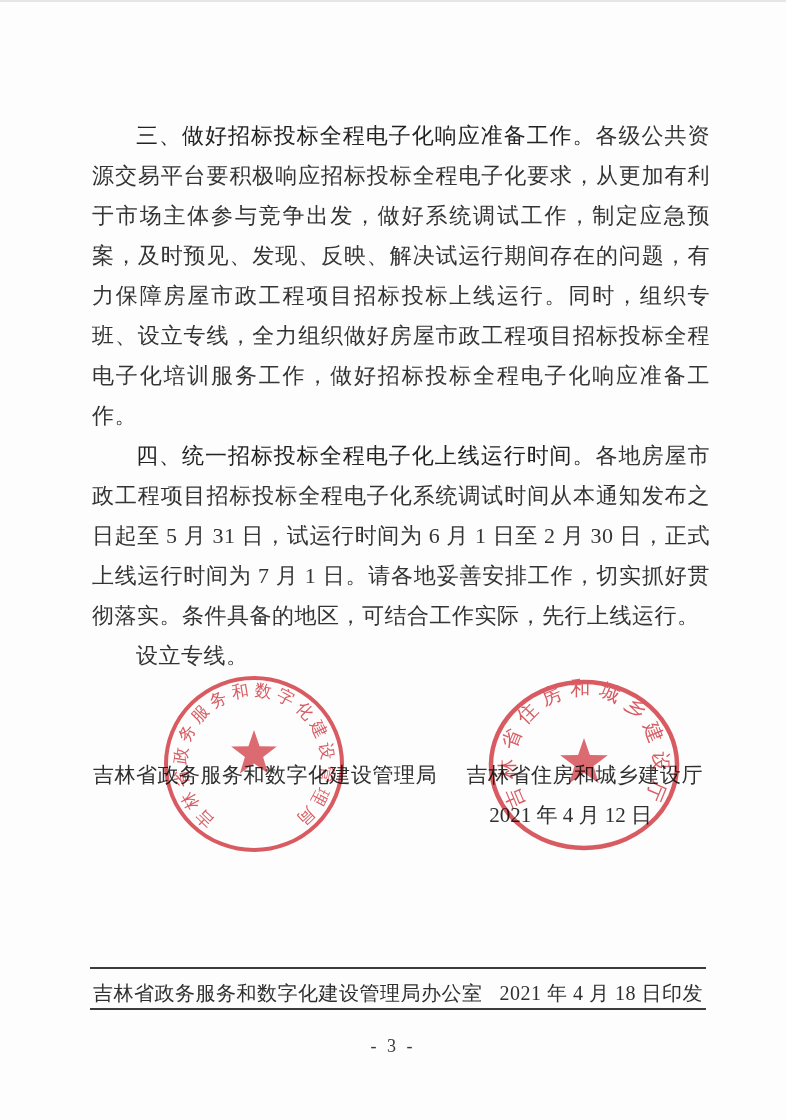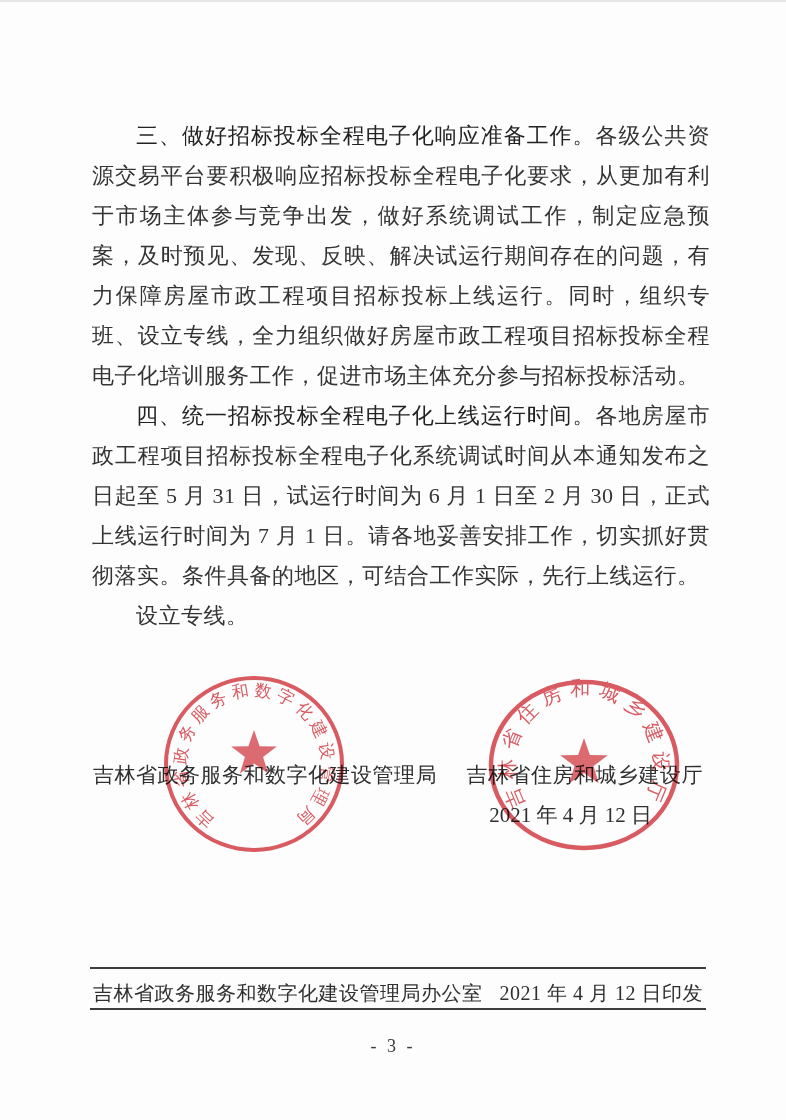--- a/index.html
+++ b/index.html
@@ -57,21 +57,21 @@
     text-align:center;font-size:18px;color:#3a3a3a;letter-spacing:3px;
   }
 </style>
 </head>
 <body>
 
 <div class="page">
   <div class="scan-edge"></div>
 
   <div class="body-text">
-    <p><span class="para-lead">三、做好招标投标全程电子化响应准备工作。</span><span>各级公共资源交易平台要积极响应招标投标全程电子化要求，从更加有利于市场主体参与竞争出发，做好系统调试工作，制定应急预案，及时预见、发现、反映、解决试运行期间存在的问题，有力保障房屋市政工程项目招标投标上线运行。同时，组织专班、设立专线，全力组织做好房屋市政工程项目招标投标全程电子化培训服务工作，促进市场主体充分参与招标投标活动。</span></p>
+    <p><span class="para-lead">三、做好招标投标全程电子化响应准备工作。</span><span>各级公共资源交易平台要积极响应招标投标全程电子化要求，从更加有利于市场主体参与竞争出发，做好系统调试工作，制定应急预案，及时预见、发现、反映、解决试运行期间存在的问题，有力保障房屋市政工程项目招标投标上线运行。同时，组织专班、设立专线，全力组织做好房屋市政工程项目招标投标全程电子化培训服务工作，做好招标投标全程电子化响应准备工作。</span></p>
     <p><span class="para-lead">四、统一招标投标全程电子化上线运行时间。</span><span>各地房屋市政工程项目招标投标全程电子化系统调试时间从本通知发布之日起至 5 月 31 日，试运行时间为 6 月 1 日至 2 月 30 日，正式上线运行时间为 7 月 1 日。请各地妥善安排工作，切实抓好贯彻落实。条件具备的地区，可结合工作实际，先行上线运行。</span></p>
     <p><span>设立专线。</span></p>
   </div>
 
   <div class="signature-row">
     <span>吉林省政务服务和数字化建设管理局</span>
     <span>吉林省住房和城乡建设厅</span>
   </div>
   <div class="signature-date">2021 年 4 月 12 日</div>
 
@@ -89,18 +89,18 @@
     <path id="right-seal-arc" d="M 40.7 130.2 A 70 70 0 1 1 155.3 130.2" fill="none"></path>
     <text font-size="20" letter-spacing="7.5">
       <textPath href="#right-seal-arc" startOffset="50%" text-anchor="middle">吉林省住房和城乡建设厅</textPath>
     </text>
     <polygon points="98,63 103.9,79.9 121.8,80.3 107.5,91.1 112.7,108.2 98,98.0 83.3,108.2 88.5,91.1 74.2,80.3 92.1,79.9" fill="#d6454d" fill-opacity="0.9"></polygon>
   </svg>
 
   <div class="footer-rule footer-rule-top"></div>
   <div class="footer-row">
     <span>吉林省政务服务和数字化建设管理局办公室</span>
-    <span>2021 年 4 月 12 日印发</span>
+    <span>2021 年 4 月 18 日印发</span>
   </div>
   <div class="footer-rule footer-rule-bottom"></div>
 
   <div class="page-number">- 3 -</div>
 </div>
 
 </body></html>

